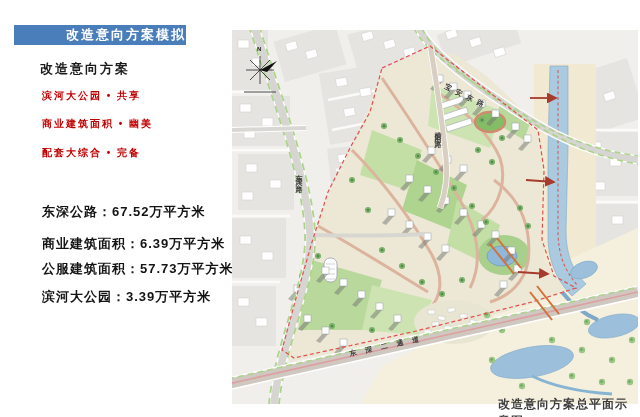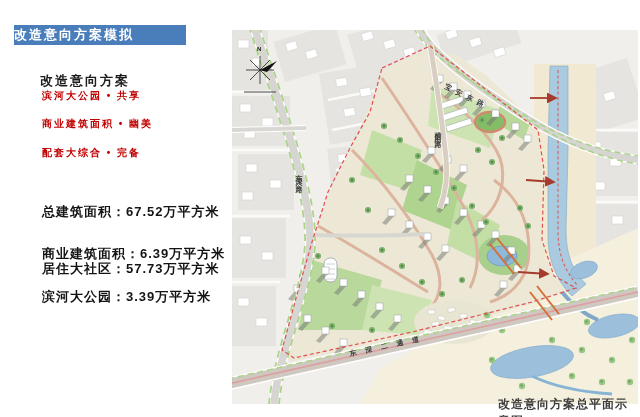--- a/index.html
+++ b/index.html
@@ -1,46 +1,46 @@
 <!DOCTYPE html>
 <html><head>
 <meta charset="utf-8">
 <style>
   html,body{margin:0;padding:0;background:#ffffff;}
   .slide{position:relative;width:640px;height:417px;background:#ffffff;overflow:hidden;
          font-family:"Liberation Sans","DejaVu Sans",sans-serif;}
   .badge{position:absolute;left:14px;top:25px;width:172px;height:20px;background:#4a7ebb;
-         color:#ffffff;font-size:13px;font-weight:bold;line-height:20px;text-align:left;
+         color:#ffffff;font-size:13px;font-weight:bold;line-height:20px;text-align:right;
          letter-spacing:2px;}
-  .heading{position:absolute;left:40px;top:72px;font-size:13px;font-weight:bold;color:#1c1c1c;
+  .heading{position:absolute;left:40px;top:60px;font-size:13px;font-weight:bold;color:#1c1c1c;
          letter-spacing:2px;}
   .hl{position:absolute;left:42px;font-size:10px;font-weight:bold;color:#c00000;letter-spacing:2px;}
   .hl1{top:89px}.hl2{top:117px}.hl3{top:146px}
   .stat{position:absolute;left:42px;font-size:13px;font-weight:bold;color:#141414;letter-spacing:1px;}
-  .st1{top:203px}.st2{top:245px}.st3{top:260px}.st4{top:288px}
+  .st1{top:203px}.st2{top:235px}.st3{top:260px}.st4{top:288px}
   .map{position:absolute;left:232px;top:30px;width:406px;height:374px;}
   .caption{position:absolute;left:498px;top:396px;font-size:12px;font-weight:bold;color:#3d3d3d;
          letter-spacing:1px;}
   .rlabel{font-size:7px;font-weight:bold;fill:#3c3c3c;}
   .vert{writing-mode:vertical-rl;text-orientation:upright;}
 </style>
 </head>
 <body>
 
 <div class="slide">
 
   <div class="badge">改造意向方案模拟</div>
 
   <div class="heading">改造意向方案</div>
   <div class="hl hl1">滨河大公园 • 共享</div>
   <div class="hl hl2">商业建筑面积 • 幽美</div>
   <div class="hl hl3">配套大综合 • 完备</div>
-  <div class="stat st1">总建筑面积：67.52万平方米</div>
+  <div class="stat st1">东深公路：67.52万平方米</div>
   <div class="stat st2">商业建筑面积：6.39万平方米</div>
-  <div class="stat st3">居住大社区：57.73万平方米</div>
+  <div class="stat st3">公服建筑面积：57.73万平方米</div>
   <div class="stat st4">滨河大公园：3.39万平方米</div>
 
   <div class="map">
   <svg viewBox="0 0 406 374" width="406" height="374" xmlns="http://www.w3.org/2000/svg">
     <defs>
       <g id="bld">
             <rect width="11" height="8" fill="#ffffff" stroke="#d2d1ce" stroke-width="0.6"></rect>
           </g>
       <g id="tw">
             <polygon points="0,0 -8,9 -4,11 5,1" fill="#72766f" opacity="0.5"></polygon>

